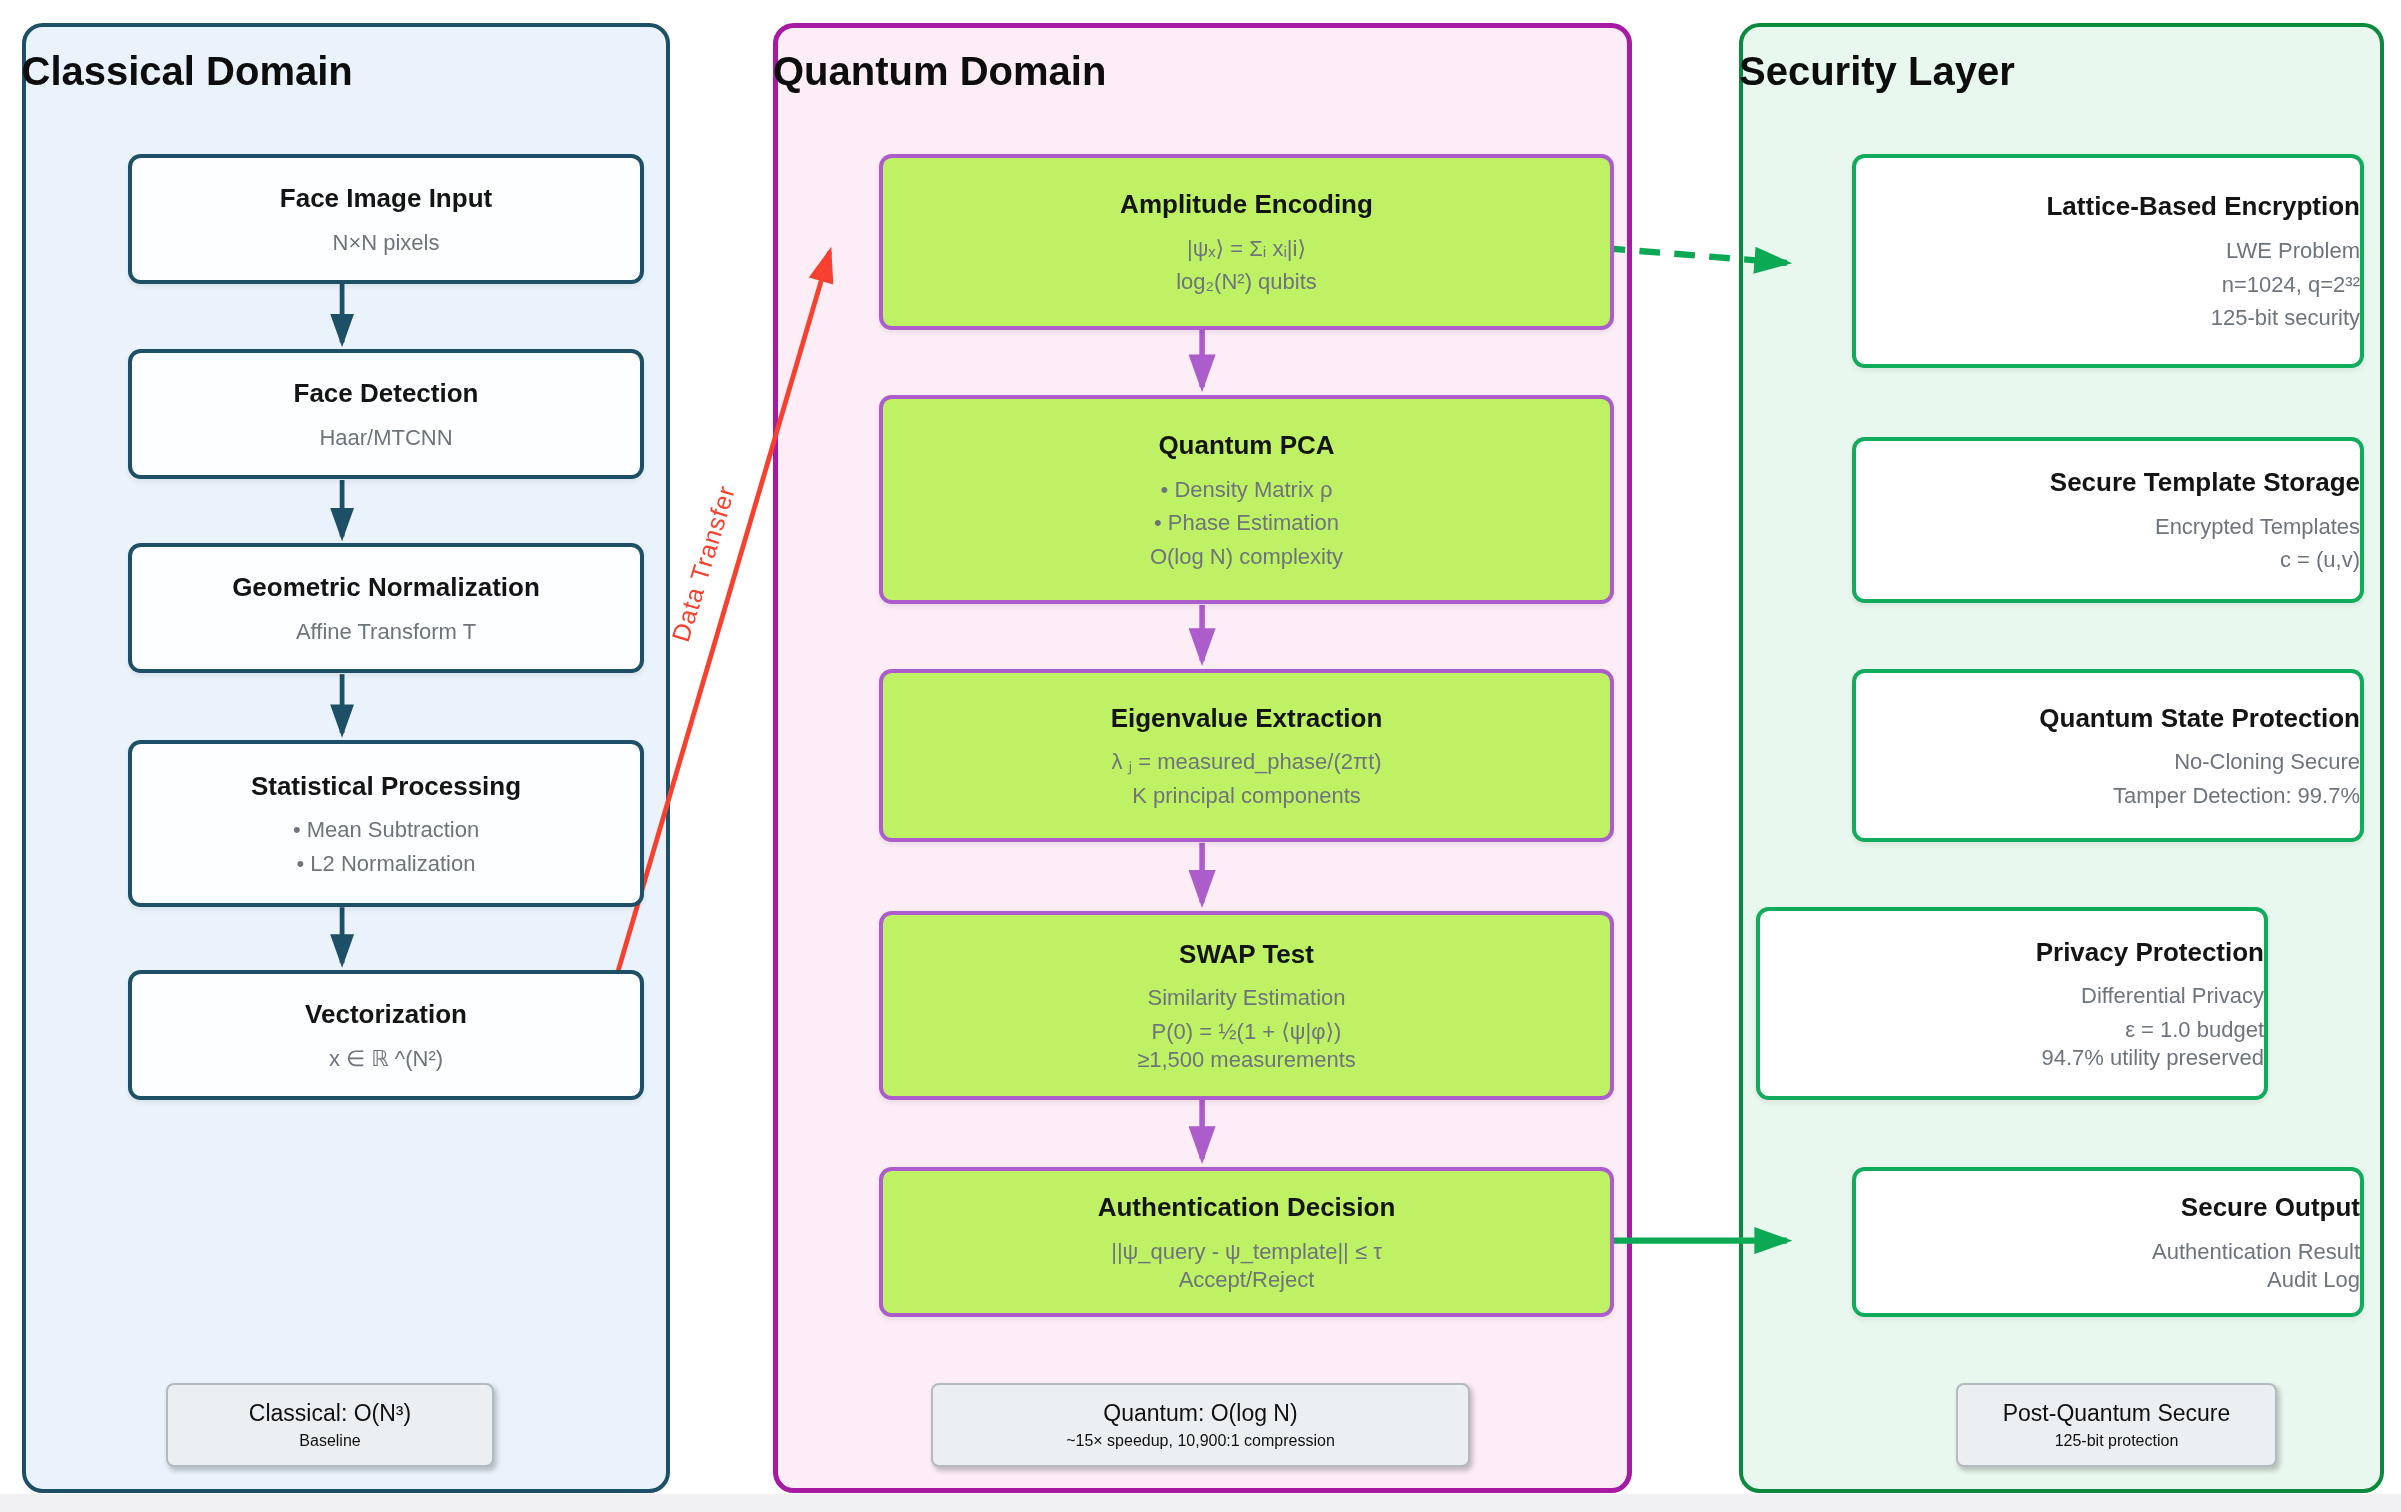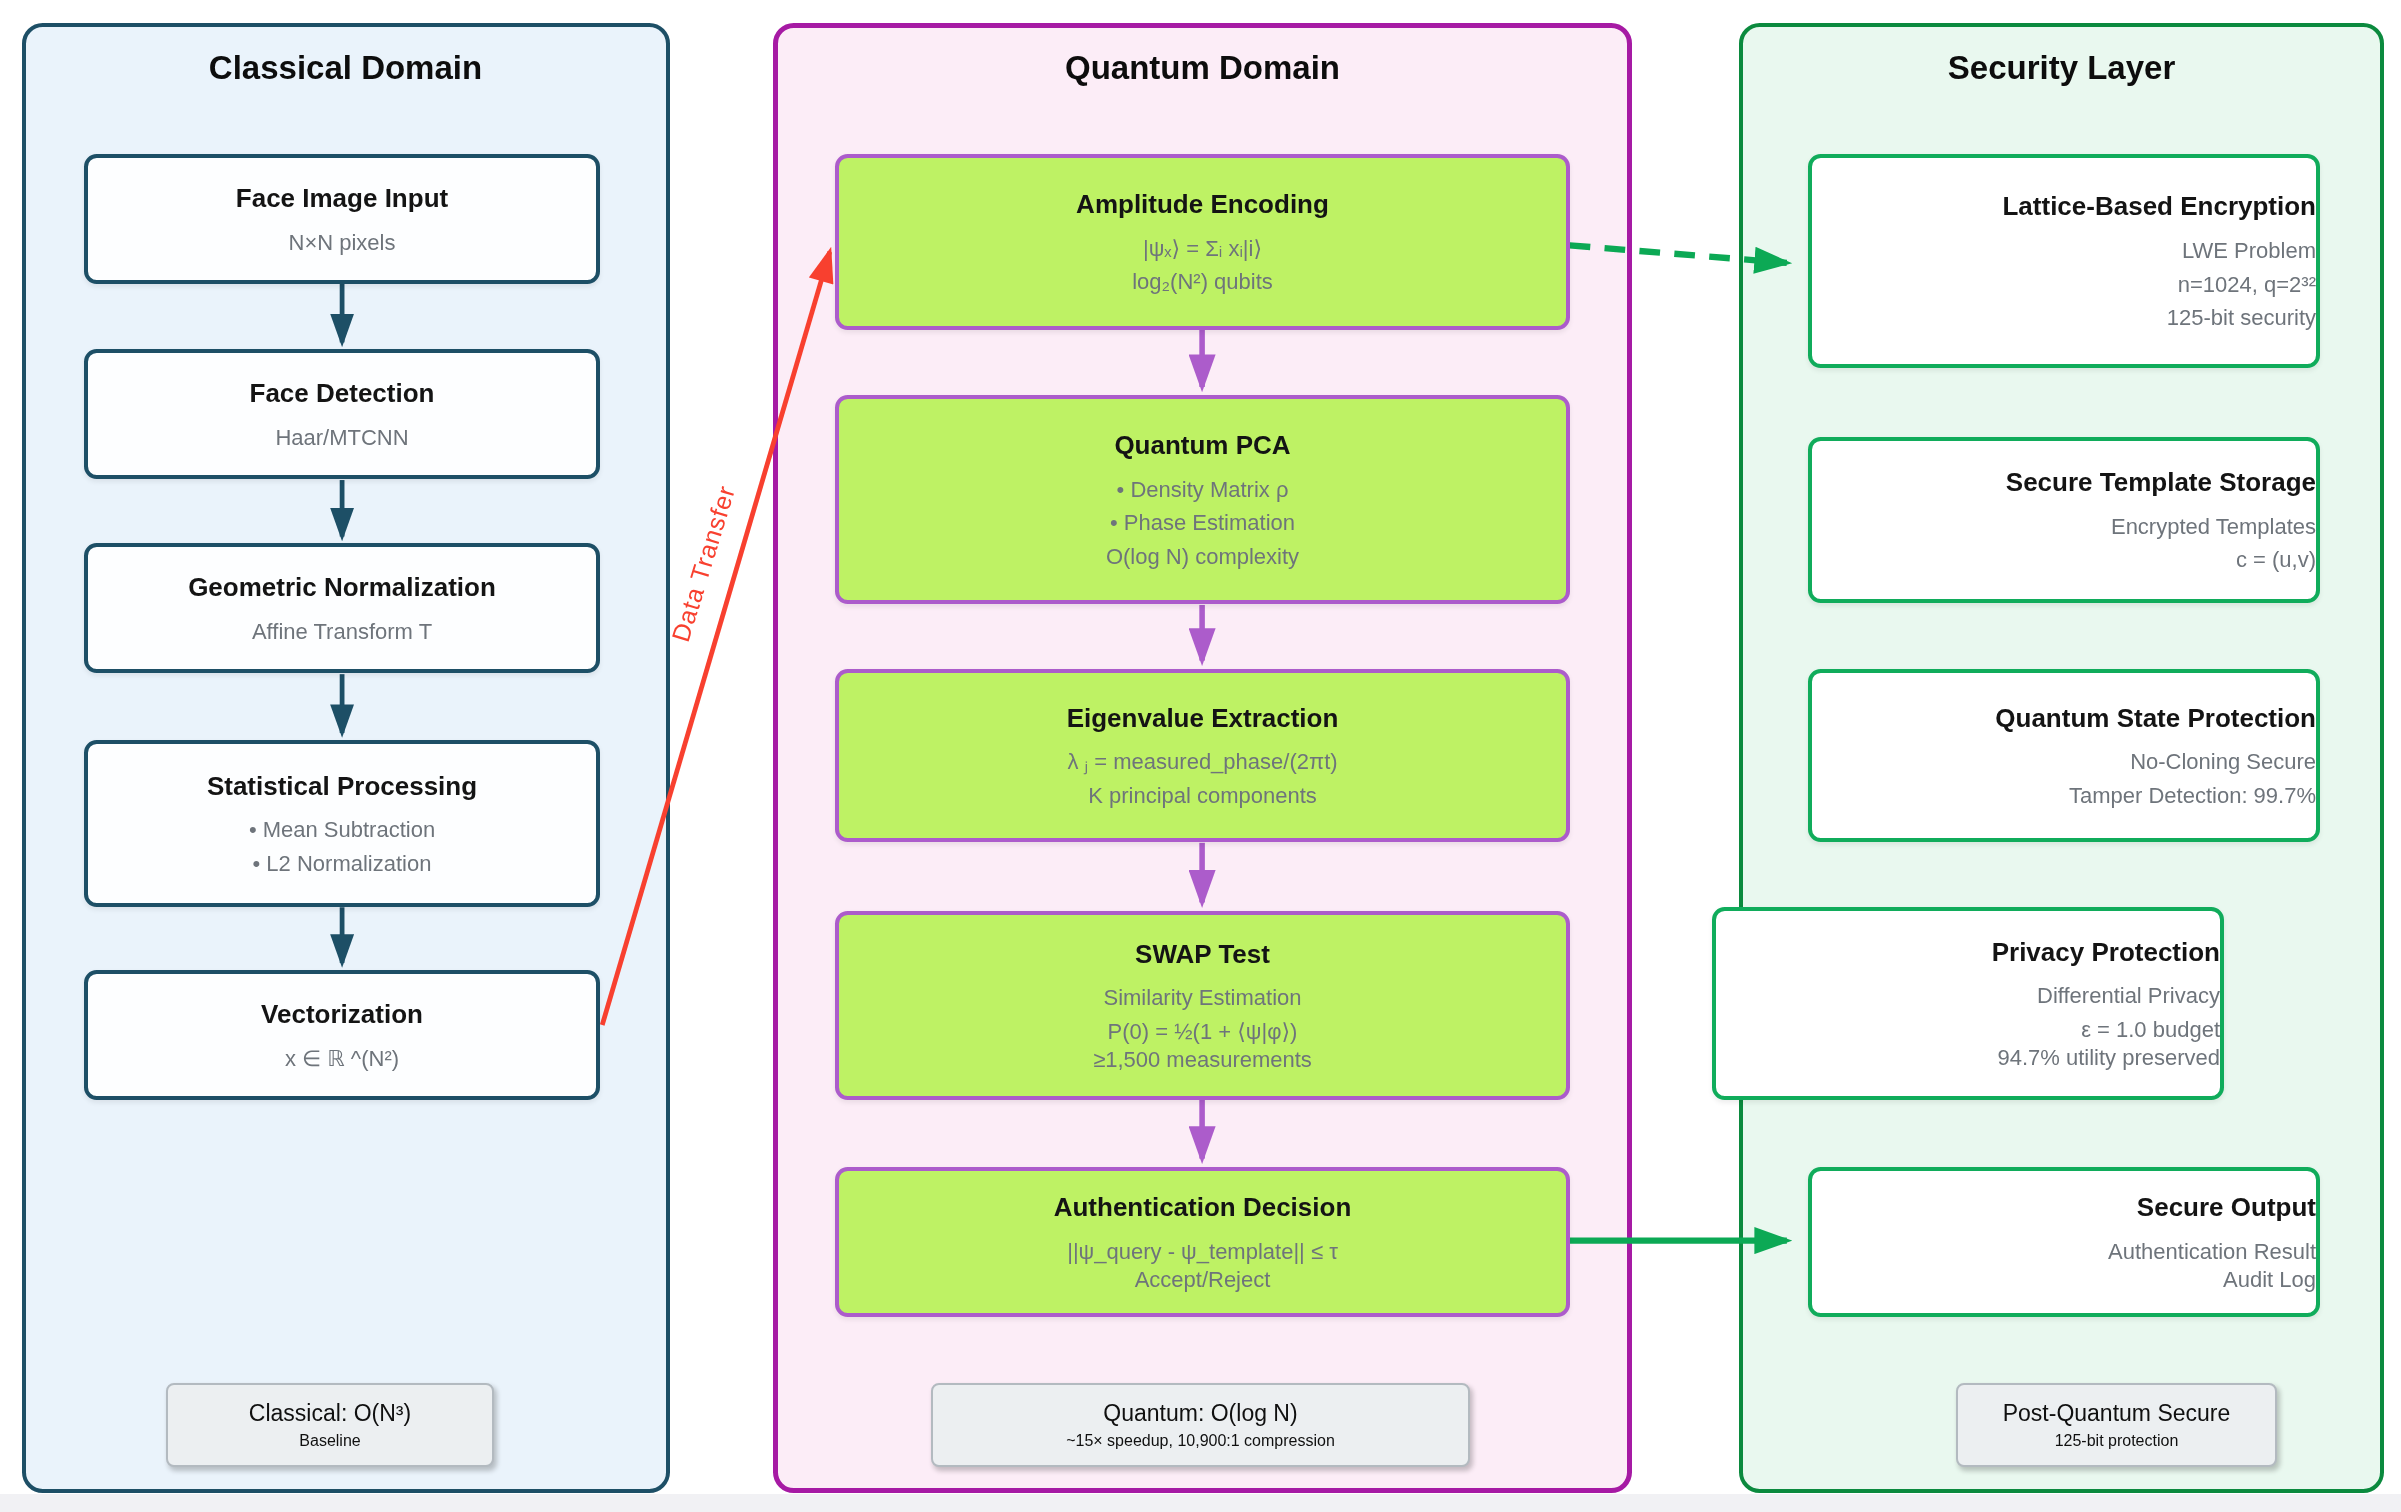--- a/index.html
+++ b/index.html
@@ -5,25 +5,25 @@
   html,body{margin:0;padding:0;width:2401px;height:1513px;background:#ffffff;
     font-family:"Liberation Sans", sans-serif;overflow:hidden;}
   #diagram{position:relative;width:2401px;height:1513px;}
   #bottom-strip{position:absolute;left:0;top:1494px;width:2401px;height:19px;background:#f1f1f4;}
 
   .container{position:absolute;border-radius:20.7px;box-sizing:border-box;}
   .container.c{background:var(--classical-fill,#EAF3FB);border:4.8px solid var(--classical-border,#1D4F66);}
   .container.q{background:var(--quantum-fill,#FCEDF7);border:5.6px solid var(--quantum-container-border,#A61AA4);}
   .container.s{background:var(--security-fill,#E9F8EF);border:4.8px solid var(--security-container-border,#0B8A3E);}
 
-  .container-title{position:absolute;text-align:center;font-size:33px;font-weight:700;color:#0d0d0d;}
+  .container-title{position:absolute;font-size:40px;font-weight:700;color:#0d0d0d;}
 
   .node{position:absolute;background:#FDFEFF;border-radius:12.7px;box-sizing:border-box;
     display:flex;flex-direction:column;align-items:center;justify-content:center;
-    text-align:center;box-shadow:0 2.4px 4.8px rgba(0,0,0,.07);}
+    text-align:center;box-shadow:0 2.4px 4.8px rgba(0,0,0,.07);margin-left:44px;}
   .node.c{border:4px solid var(--classical-border,#1D4F66);}
   .node.q{border:4px solid var(--quantum-box-border,#AC5CCB);background:#bef264;}
   .node.s{border:4px solid var(--security-box-border,#10AC5B);background:#fff;align-items:flex-end;}
   .nt{font-size:26px;font-weight:600;color:#141414;margin-bottom:8px;line-height:1.25;}
   .nl{font-size:22px;color:#6e747b;margin-top:7.2px;line-height:1.2;}
 
   .badge{position:absolute;background:var(--badge-fill,#ECEFF1);border:2.4px solid #b3bac0;border-radius:8px;
     box-sizing:border-box;display:flex;flex-direction:column;align-items:center;justify-content:center;
     text-align:center;box-shadow:2.4px 3.2px 5.6px rgba(0,0,0,.22);}
   .bt{font-size:23px;font-weight:400;color:#101010;}

